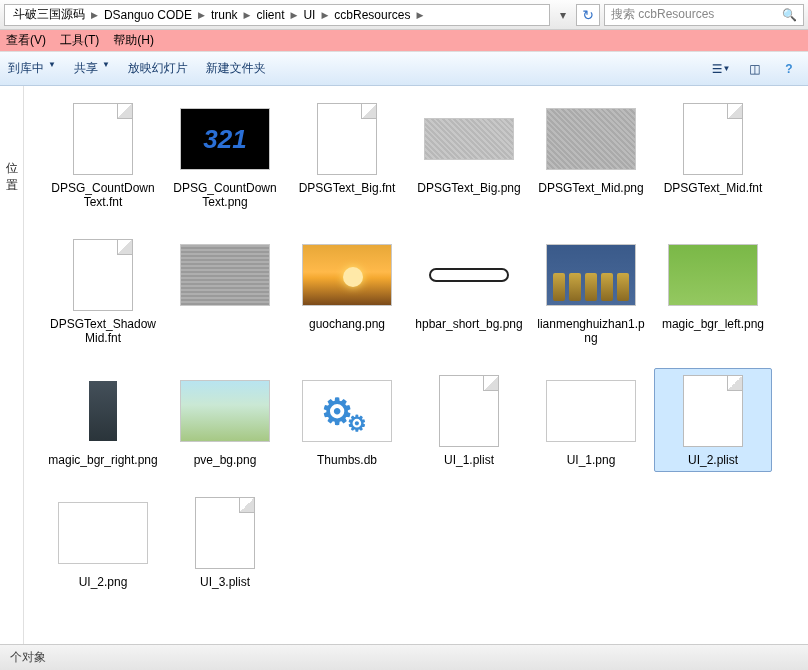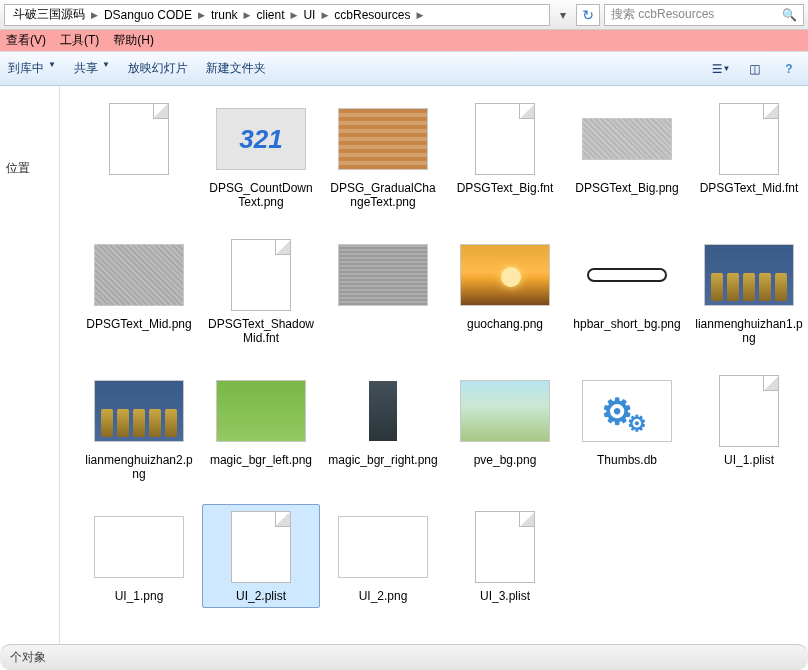--- a/index.html
+++ b/index.html
@@ -17,34 +17,34 @@
 .menu-bar { height: 22px; background: #fca5a5; border-bottom: 1px solid #ddd; display: flex; align-items: center; padding: 0 6px; gap: 14px; }
 .menu-item { cursor: pointer; }
 
 .toolbar { height: 34px; background: linear-gradient(#f7fbff, #d9e9f9); border-bottom: 1px solid #b9cde2; display: flex; align-items: center; padding: 0 8px; gap: 18px; color: #1a3e6e; }
 .tool-item { display: flex; gap: 4px; cursor: pointer; }
 .tool-arrow { font-size: 8px; color: #1a3e6e; }
 .toolbar-right { margin-left: auto; display: flex; align-items: center; gap: 12px; }
 .icon-btn { width: 22px; height: 20px; display: flex; align-items: center; justify-content: center; cursor: pointer; }
 
 .main { display: flex; height: 558px; }
-.sidebar { width: 60px; border-right: 1px solid #e0e0e0; padding-top: 70px; font-size: 12px; color: #222; }
+.sidebar { width: 24px; border-right: 1px solid #e0e0e0; padding-top: 70px; font-size: 12px; color: #222; }
 .sidebar-item { padding: 4px 6px; cursor: pointer; }
 
 .content { flex: 1; overflow-y: auto; padding: 10px 8px 10px 20px; background: #fff; }
 .items-grid { display: grid; grid-template-columns: repeat(6, 118px); gap: 18px 4px; }
 .file-item { width: 118px; display: flex; flex-direction: column; align-items: center; cursor: pointer; padding: 4px 2px; border: 1px solid transparent; border-radius: 2px; }
 .file-item.selected { background: #cde8ff; border: 1px solid #7da2ce; }
 .thumb { width: 96px; height: 76px; display: flex; align-items: center; justify-content: center; margin-bottom: 4px; }
 .file-label { text-align: center; font-size: 12px; line-height: 14px; color: #000; word-break: break-all; max-width: 110px; }
 
 .doc-icon { width: 60px; height: 72px; background: #fff; border: 1px solid #bbb; position: relative; }
 .doc-icon::after { content: ""; position: absolute; top: 0; right: 0; width: 14px; height: 14px; background: linear-gradient(135deg, #fff 50%, #ddd 50%); border-left: 1px solid #bbb; border-bottom: 1px solid #bbb; }
 
-.png-thumb { width: 90px; height: 62px; border: 1px solid #c8c8c8; background: #e5e5e5; display: flex; align-items: center; justify-content: center; overflow: hidden; font-weight: bold; color: #2a6fd6; }
+.png-thumb { width: 90px; height: 62px; border: 1px solid #c8c8c8; background: #000000; display: flex; align-items: center; justify-content: center; overflow: hidden; font-weight: bold; color: #2a6fd6; }
 
 .thumb-321 { font-size: 26px; font-weight: 900; font-style: italic; color: #2a6fd6; }
 .thumb-orange-grid { background: repeating-linear-gradient(0deg, #c88548 0 4px, #d4a06a 4px 8px), repeating-linear-gradient(90deg, #c88548 0 6px, transparent 6px 12px); }
 .thumb-gray-noise { background: repeating-linear-gradient(45deg, #b8b8b8 0 2px, #c8c8c8 2px 4px); height: 42px; }
 .thumb-mid-noise { background: repeating-linear-gradient(45deg, #aaa 0 2px, #bbb 2px 4px); }
 .thumb-shadow-noise { background: repeating-linear-gradient(0deg, #9a9a9a 0 2px, #aeaeae 2px 4px); }
 .thumb-sunset { background: linear-gradient(#e8a838 0%, #ffb94a 45%, #f4a830 55%, #7a4a1a 100%); position: relative; }
 .thumb-sunset::after { content:""; position:absolute; width:20px; height:20px; border-radius:50%; background:#ffe9a8; top:22px; left:40px; box-shadow:0 0 8px #ffe070; }
 .thumb-hpbar { background: linear-gradient(#8fdc3a, #6cbf1f); height: 14px; border-radius: 7px; width: 80px; border: 1px solid #4a8f12; }
 .thumb-hpbar-bg { background: #fff; border: 2px solid #222; height: 14px; border-radius: 7px; width: 80px; }
@@ -57,21 +57,21 @@
 .thumb-gears::before { content:"⚙"; font-size:36px; color:#3a8cd6; position:absolute; top:10px; left:18px; }
 .thumb-gears::after { content:"⚙"; font-size:22px; color:#3a8cd6; position:absolute; top:30px; left:44px; }
 .thumb-ui-stuff { background:#fff; display:grid; grid-template-columns:repeat(4,1fr); gap:2px; padding:2px; }
 .thumb-ui-stuff span { background:#d4a854; border-radius:2px; }
 .thumb-ui-stuff span:nth-child(1){background:#f4c030;} 
 .thumb-ui-stuff span:nth-child(3){background:#4a8cd6;}
 .thumb-ui-stuff span:nth-child(5){background:#c85a3a;}
 .thumb-ui-icons { background:#fff; display:grid; grid-template-columns:repeat(4,1fr); grid-template-rows:repeat(3,1fr); gap:2px; padding:2px; }
 .thumb-ui-icons span { background:linear-gradient(#a8d888,#7ab858); border-radius:2px; }
 
-.status-bar { height: 26px; background: linear-gradient(#f4f4f4, #e4e4e4); border-top: 1px solid #ccc; display: flex; align-items: center; padding: 1px 10px; font-size: 12px; color: #444; border-radius: 10px; }
+.status-bar { height: 26px; background: linear-gradient(#f4f4f4, #e4e4e4); border-top: 1px solid #ccc; display: flex; align-items: center; padding: 1px 10px; font-size: 12px; color: #444; }
 </style>
 </head>
 <body>
 
 <div class="address-bar">
   <div class="breadcrumb">
       <span class="crumb">斗破三国源码</span>
       <span class="crumb-sep">▶</span>
       <span class="crumb">DSanguo CODE</span>
       <span class="crumb-sep">▶</span>
@@ -123,61 +123,56 @@
 <div class="main">
   <div class="sidebar">
     <div class="sidebar-item">位置</div>
   </div>
   <div class="content">
     <div class="items-grid">
         <div class="file-item">
           <div class="thumb">
             <div class="doc-icon"></div>
           </div>
+          <div class="file-label">DPSG_CountDownText.fnt</div>
         </div>
         <div class="file-item">
           <div class="thumb">
             <div class="png-thumb">
               <span class="thumb-321">321</span>
             </div>
           </div>
           <div class="file-label">DPSG_CountDownText.png</div>
         </div>
         <div class="file-item">
           <div class="thumb">
-            <div class="png-thumb thumb-orange-grid"></div>
-          </div>
-          <div class="file-label">DPSG_GradualChangeText.png</div>
-        </div>
-        <div class="file-item">
-          <div class="thumb">
             <div class="doc-icon"></div>
           </div>
           <div class="file-label">DPSGText_Big.fnt</div>
         </div>
         <div class="file-item">
           <div class="thumb">
             <div class="png-thumb thumb-gray-noise"></div>
           </div>
           <div class="file-label">DPSGText_Big.png</div>
         </div>
         <div class="file-item">
           <div class="thumb">
+            <div class="png-thumb thumb-mid-noise"></div>
+          </div>
+          <div class="file-label">DPSGText_Mid.png</div>
+        </div>
+        <div class="file-item">
+          <div class="thumb">
             <div class="doc-icon"></div>
           </div>
           <div class="file-label">DPSGText_Mid.fnt</div>
         </div>
         <div class="file-item">
           <div class="thumb">
-            <div class="png-thumb thumb-mid-noise"></div>
-          </div>
-          <div class="file-label">DPSGText_Mid.png</div>
-        </div>
-        <div class="file-item">
-          <div class="thumb">
             <div class="doc-icon"></div>
           </div>
           <div class="file-label">DPSGText_ShadowMid.fnt</div>
         </div>
         <div class="file-item">
           <div class="thumb">
             <div class="png-thumb thumb-shadow-noise"></div>
           </div>
         </div>
         <div class="file-item">
@@ -196,32 +191,20 @@
           <div class="thumb">
             <div class="png-thumb thumb-battle">
               <span></span>
               <span></span>
               <span></span>
               <span></span>
               <span></span>
             </div>
           </div>
           <div class="file-label">lianmenghuizhan1.png</div>
-        </div>
-        <div class="file-item">
-          <div class="thumb">
-            <div class="png-thumb thumb-battle">
-              <span></span>
-              <span></span>
-              <span></span>
-              <span></span>
-              <span></span>
-            </div>
-          </div>
-          <div class="file-label">lianmenghuizhan2.png</div>
         </div>
         <div class="file-item">
           <div class="thumb">
             <div class="png-thumb thumb-green-map"></div>
           </div>
           <div class="file-label">magic_bgr_left.png</div>
         </div>
         <div class="file-item">
           <div class="thumb">
             <div class="thumb-magic-r"></div>

